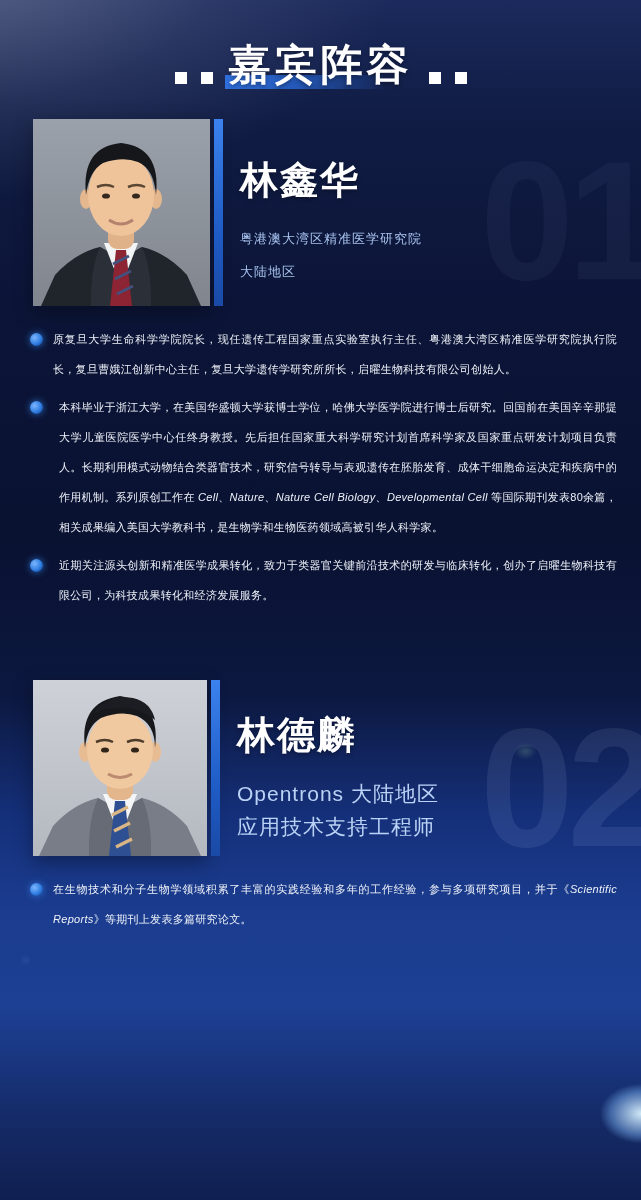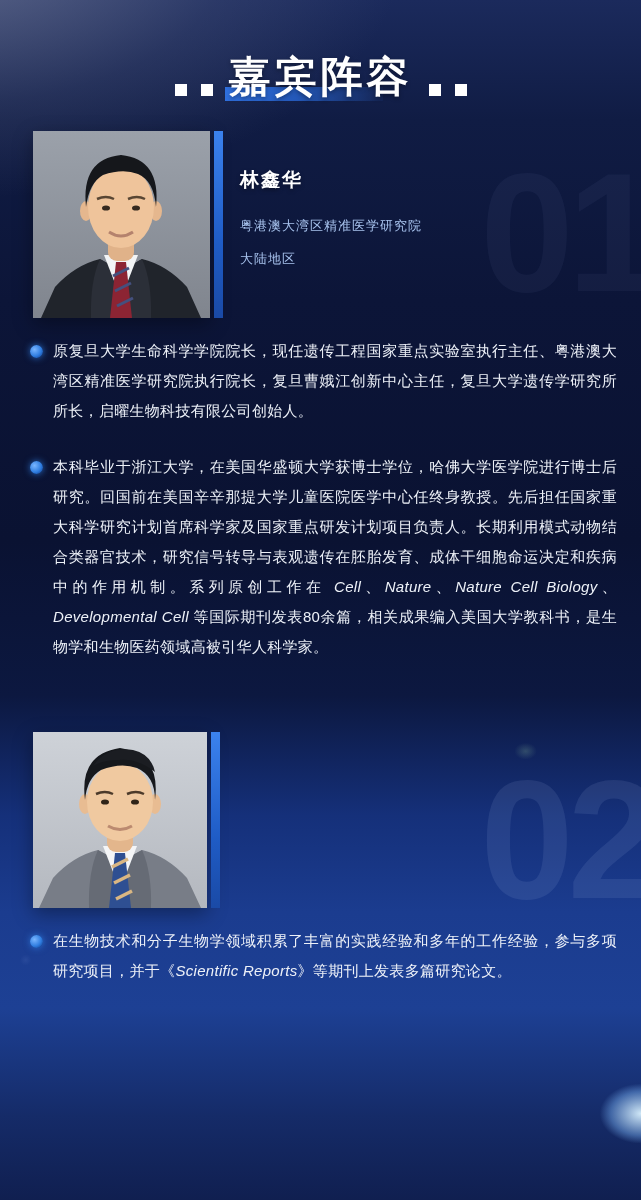--- a/index.html
+++ b/index.html
@@ -16,21 +16,21 @@
       radial-gradient(8px 8px at 4% 80%, rgba(180,200,255,0.08), rgba(180,200,255,0) 70%),
       radial-gradient(700px 380px at -8% -4%, rgba(150,156,178,0.55), rgba(92,102,138,0.26) 40%, rgba(92,102,138,0) 65%),
       linear-gradient(180deg,
         #1b2a5c 0%, #101c44 10%, #0c1538 25%, #0a1232 45%,
         #0c1840 58%, #15307a 68%, #1b3c8f 76%, #1d4094 84%,
         #152b68 93%, #101f50 100%);
   }
 
   
   .title-row{
-    padding-top:52px;
+    padding-top:40px;
     display:flex; justify-content:center; align-items:flex-end; gap:16px;
   }
   .sq-group{ display:flex; gap:14px; margin-bottom:6px; }
   .sq{ width:12px; height:12px; background:#ffffff; display:block; }
   .page-title{
     position:relative; display:inline-block;
     font-size:42px; font-weight:bold; letter-spacing:4px; color:#ffffff; line-height:1.2;
     text-shadow:0 2px 4px rgba(0,0,0,0.35);
   }
   .title-underline{
@@ -53,38 +53,38 @@
 
   .head{ display:flex; margin-left:33px; margin-right:0; position:relative; z-index:1; }
   .photo{ flex:0 0 auto; box-shadow:0 6px 18px rgba(0,0,0,0.35); font-size:0; }
   .accent-bar{
     flex:0 0 auto; width:9px; margin-left:4px;
     background:linear-gradient(180deg,#3b82ee 0%, #1f5cc6 60%, #1a4aa6 100%);
   }
   .id-block{ padding:36px 0 0 17px; }
   .card-2 .id-block{ padding-top:30px; }
   .speaker-name{
-    font-size:19px; font-weight:bold; color:#ffffff; letter-spacing:2px;
+    font-size:38px; font-weight:bold; color:#ffffff; letter-spacing:2px;
     text-shadow:0 2px 4px rgba(0,0,0,0.35);
   }
   .speaker-role{ margin-top:16px; font-size:13px; line-height:33px; color:#a8c3ee; letter-spacing:1px; }
   .card-2 .speaker-role{ color:#b9d2f5; font-size:21px; }
 
   
   .bullets{ list-style:none; margin:18px 24px 0 30px; position:relative; z-index:1; }
   .bullet{ display:flex; align-items:flex-start; }
-  .bullet + .bullet{ margin-top:26px; }
+  .bullet + .bullet{ margin-top:8px;gap:6px; }
   .dot{
     flex:0 0 auto; width:13px; height:13px; border-radius:50%; margin:9px 10px 0 0;
     background:radial-gradient(circle at 35% 35%, #7ab6ff, #2f7de0 55%, #17ay 0%, #174a9e 85%);
     background:radial-gradient(circle at 35% 35%, #7ab6ff, #2f7de0 55%, #174a9e 85%);
     box-shadow:0 0 7px rgba(47,125,224,0.85);
   }
   .btext{
-    flex:1 1 auto; font-size:15px; line-height:30px; font-weight:500;
+    flex:1 1 auto; font-size:11px; line-height:30px; font-weight:500;
     text-align:justify; color:#edf1f8; letter-spacing:0.3px;
   }
   .btext i{ font-style:italic; }
 </style>
 </head>
 <body>
 
 <div class="page">
 
   <div class="title-row">
@@ -144,20 +144,24 @@
       </div>
     </div>
     <ul class="bullets">
       <li class="bullet">
         <span class="dot"></span>
         <p class="btext"><span>原复旦大学生命科学学院院长，现任遗传工程国家重点实验室执行主任、粤港澳大湾区精准医学研究院执行院长，复旦曹娥江创新中心主任，复旦大学遗传学研究所所长，启曜生物科技有限公司创始人。</span></p>
       </li>
       <li class="bullet">
         <span class="dot"></span>
         <p class="btext"><span>本科毕业于浙江大学，在美国华盛顿大学获博士学位，哈佛大学医学院进行博士后研究。回国前在美国辛辛那提大学儿童医院医学中心任终身教授。先后担任国家重大科学研究计划首席科学家及国家重点研发计划项目负责人。长期利用模式动物结合类器官技术，研究信号转导与表观遗传在胚胎发育、成体干细胞命运决定和疾病中的作用机制。系列原创工作在 </span><i>Cell</i><span>、</span><i>Nature</i><span>、</span><i>Nature Cell Biology</i><span>、</span><i>Developmental Cell</i><span> 等国际期刊发表80余篇，相关成果编入美国大学教科书，是生物学和生物医药领域高被引华人科学家。</span></p>
+      </li>
+      <li class="bullet">
+        <span class="dot"></span>
+        <p class="btext"><span>近期关注源头创新和精准医学成果转化，致力于类器官关键前沿技术的研发与临床转化，创办了启曜生物科技有限公司，为科技成果转化和经济发展服务。</span></p>
       </li>
     </ul>
   </section>
 
   <section class="speaker card-2">
     <div class="watermark">02</div>
     <div class="head">
       <div class="photo">
         <svg width="174" height="176" viewBox="0 0 174 176" xmlns="http://www.w3.org/2000/svg">
           <defs>
@@ -182,20 +186,27 @@
           <path d="M52,68 Q46,22 87,16 Q128,22 122,68 Q122,44 104,36 Q88,30 68,38 Q54,46 52,68 Z" fill="#16181c"></path>
           <path d="M60,34 Q74,14 100,18 Q118,22 122,40 Q104,26 86,28 Q70,28 60,34 Z" fill="#1b1d22"></path>
           <path d="M63,62 q9,-4 17,0" stroke="#4c3a2a" stroke-width="2.5" fill="none"></path>
           <path d="M94,62 q9,-4 17,0" stroke="#4c3a2a" stroke-width="2.5" fill="none"></path>
           <ellipse cx="72" cy="70" rx="4" ry="2.6" fill="#2f2419"></ellipse>
           <ellipse cx="102" cy="70" rx="4" ry="2.6" fill="#2f2419"></ellipse>
           <path d="M75,94 q12,7 24,0" stroke="#bb8a70" stroke-width="3" fill="none"></path>
         </svg>
       </div>
       <div class="accent-bar"></div>
+      <div class="id-block">
+        <h2 class="speaker-name">林德麟</h2>
+        <p class="speaker-role">
+          <span>Opentrons 大陆地区</span><br>
+          <span>应用技术支持工程师</span>
+        </p>
+      </div>
     </div>
     <ul class="bullets">
       <li class="bullet">
         <span class="dot"></span>
         <p class="btext"><span>在生物技术和分子生物学领域积累了丰富的实践经验和多年的工作经验，参与多项研究项目，并于《</span><i>Scientific Reports</i><span>》等期刊上发表多篇研究论文。</span></p>
       </li>
     </ul>
   </section>
 
 </div>

